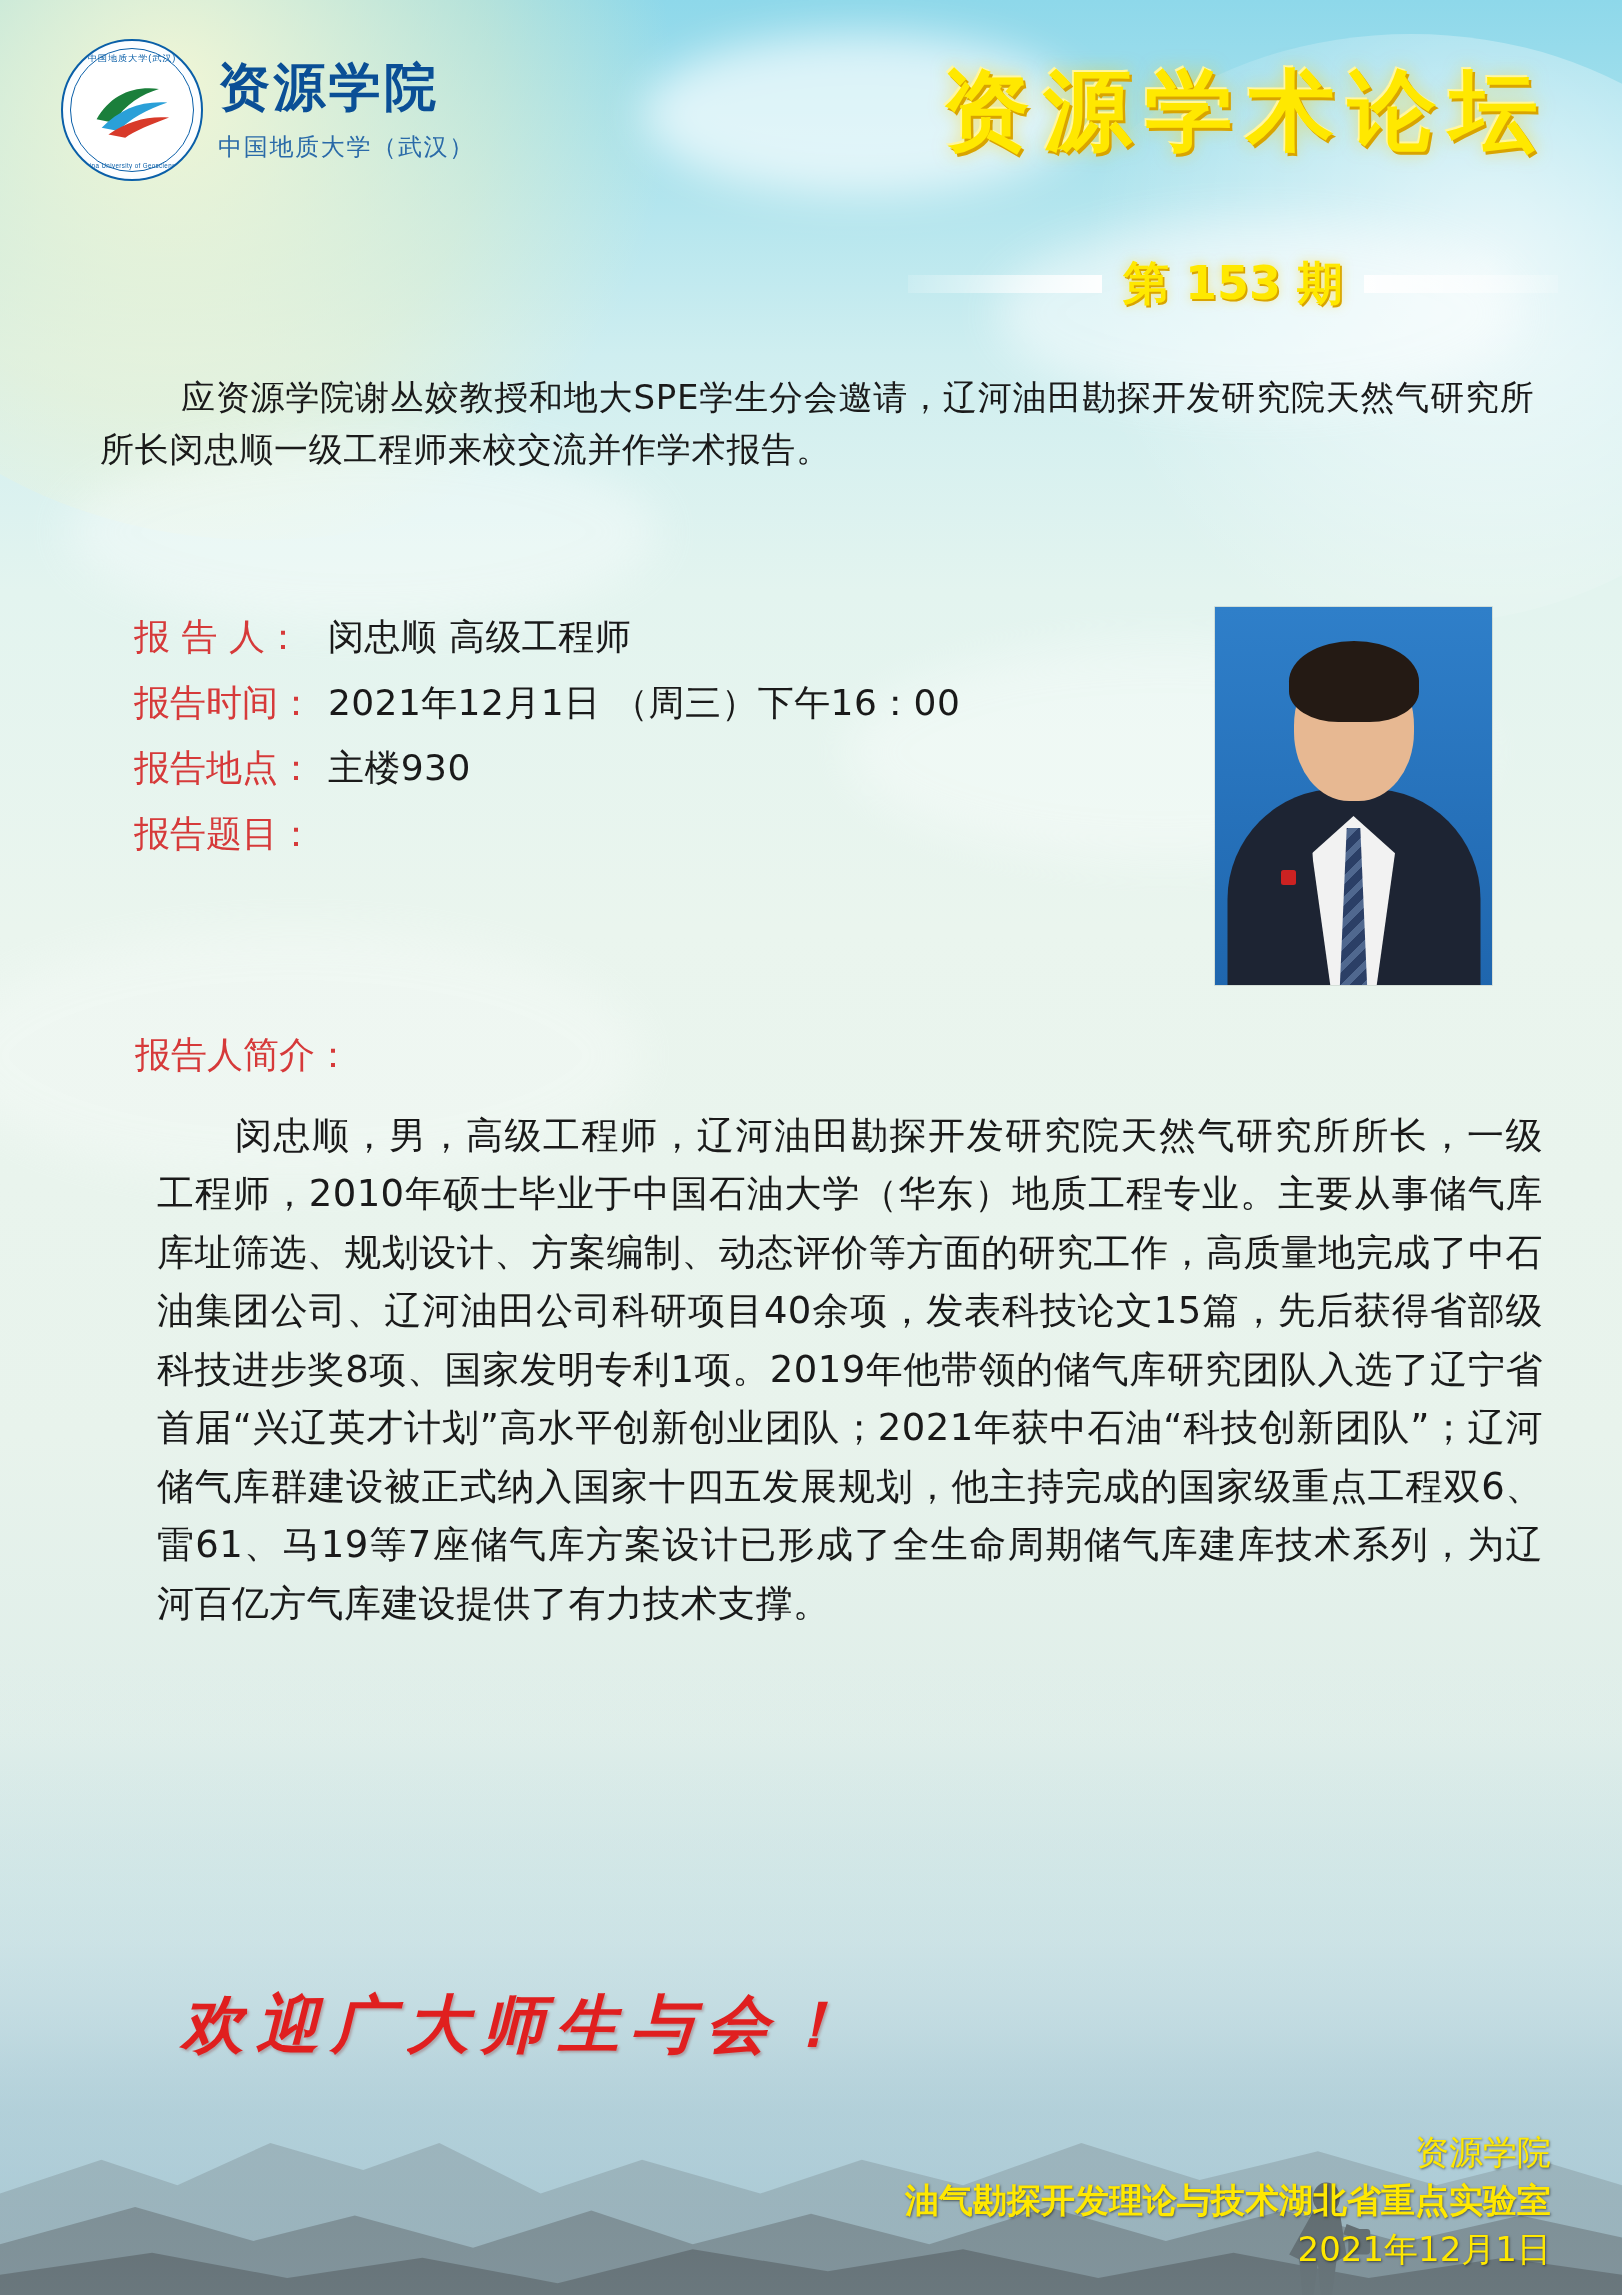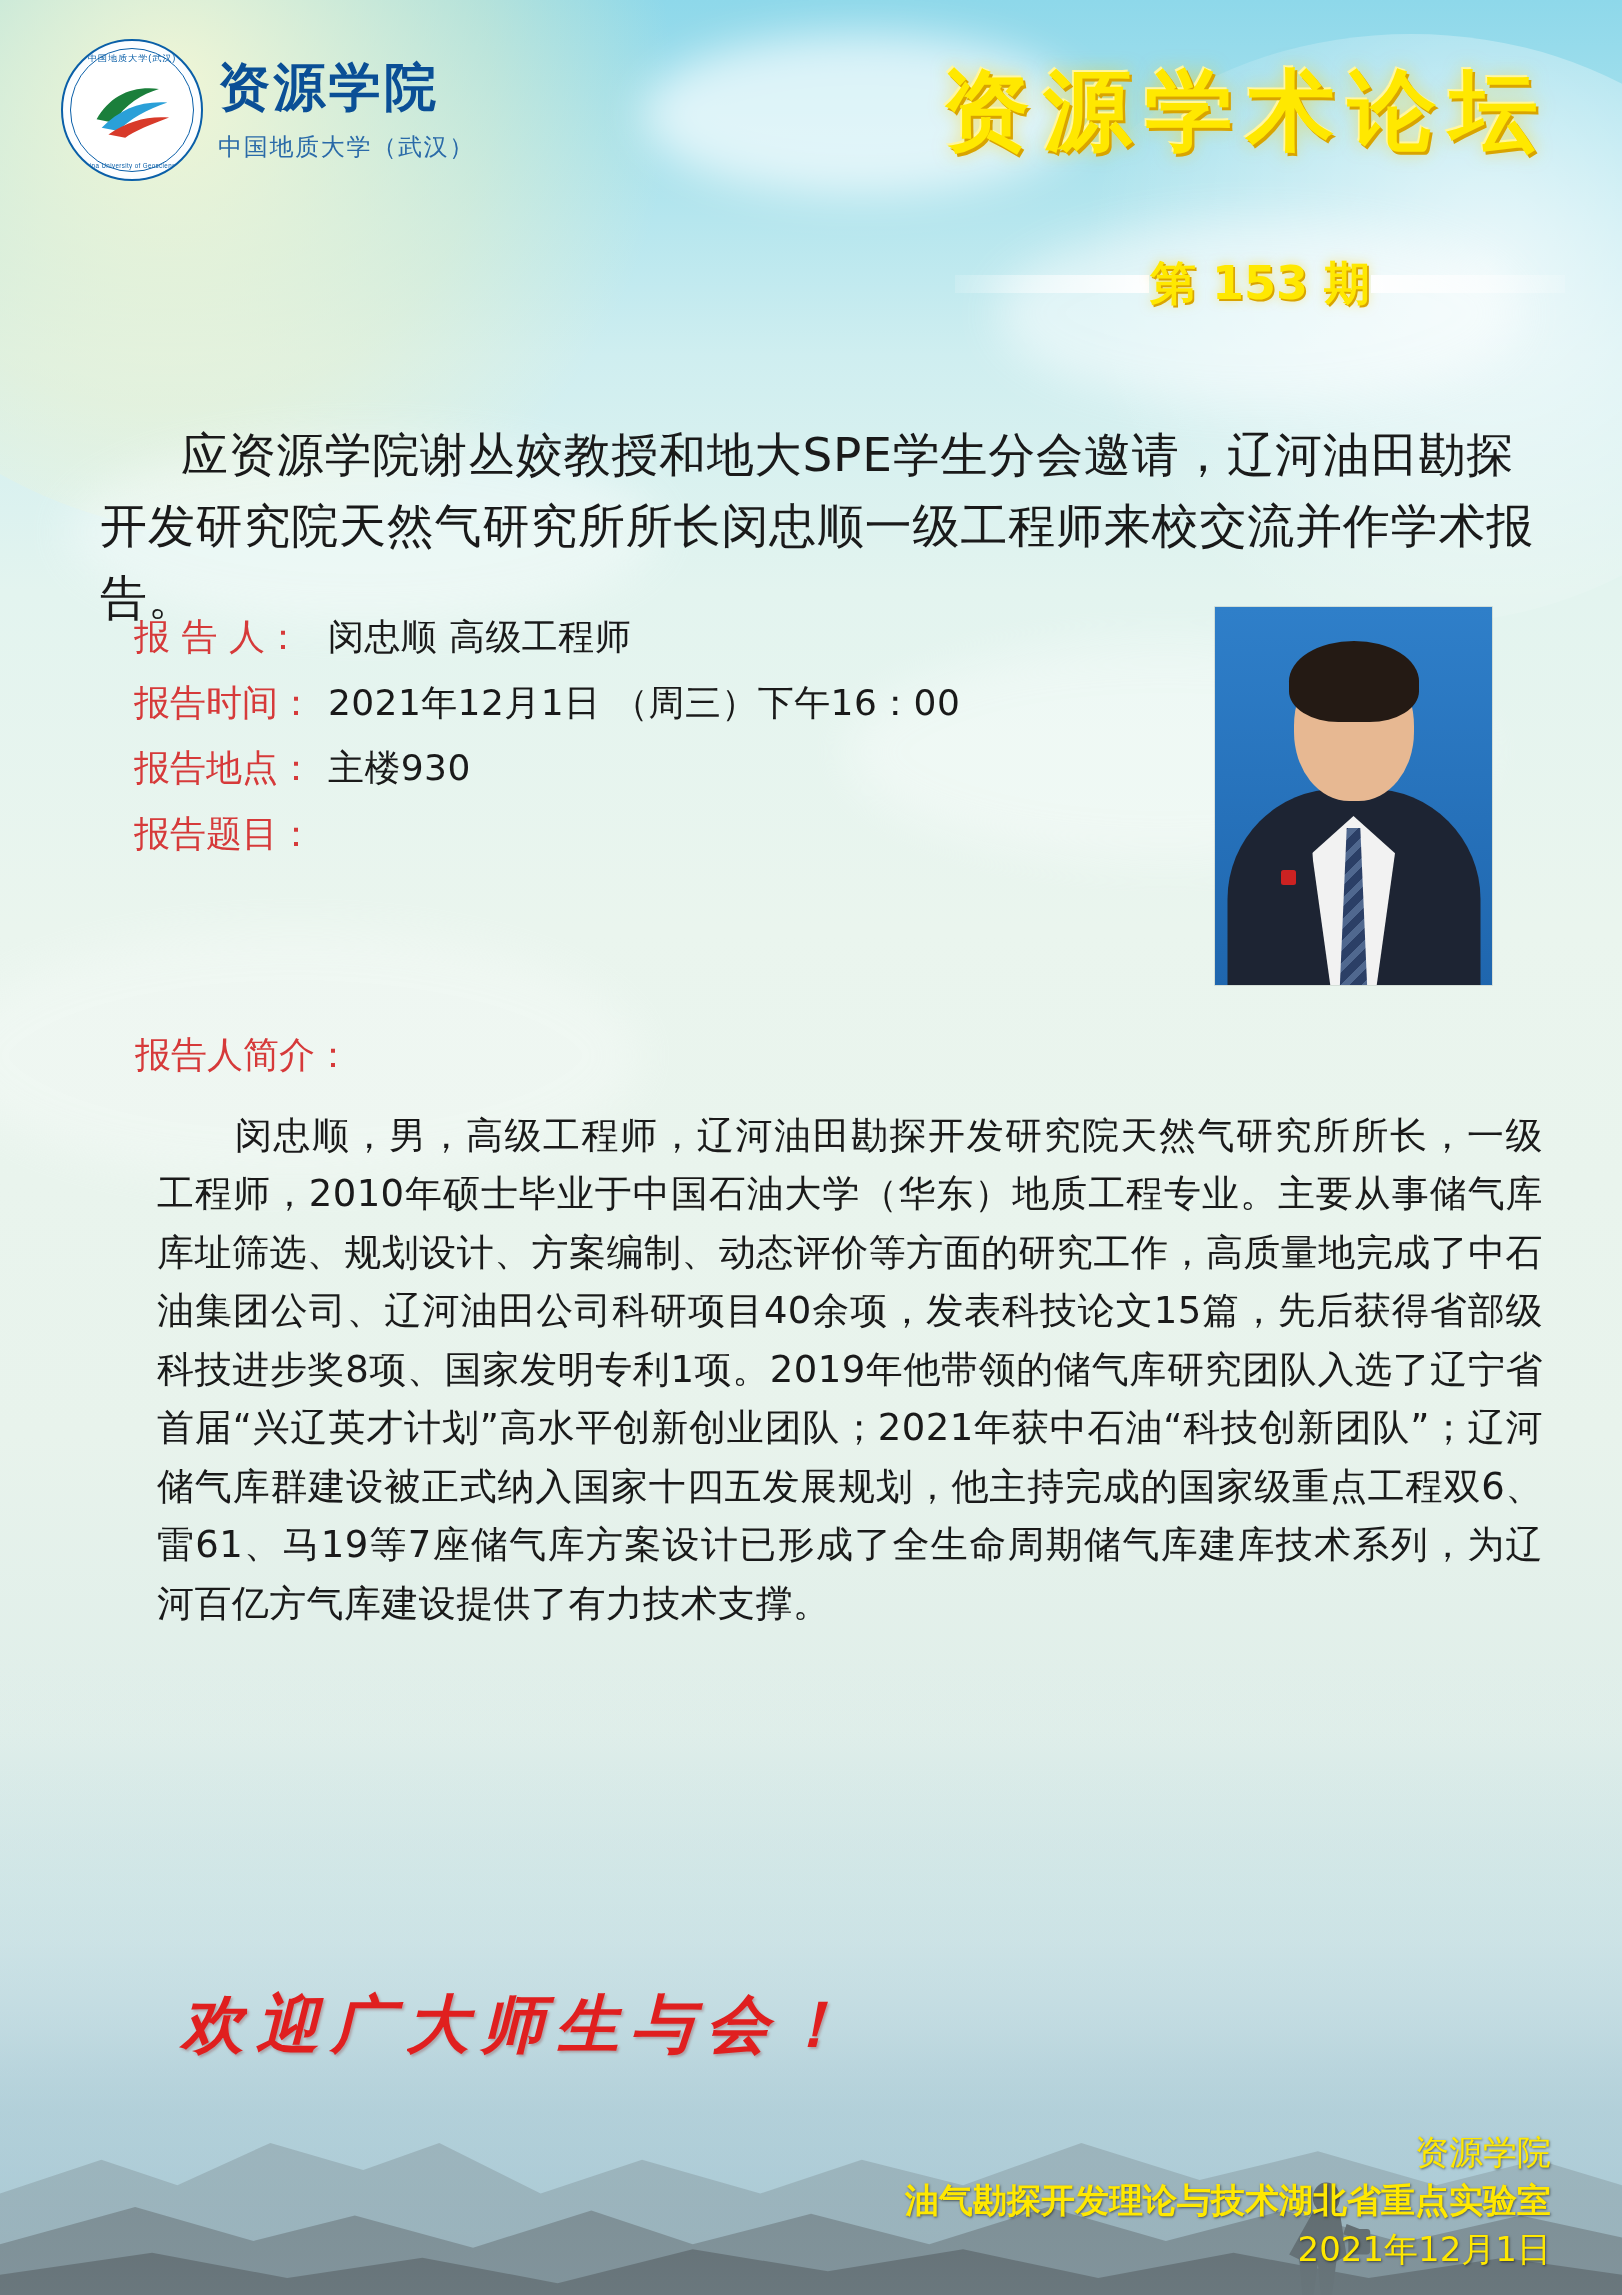--- a/index.html
+++ b/index.html
@@ -149,25 +149,25 @@
     color: #ffe800;
     letter-spacing: 13.5px;
     text-shadow:
       2.5px 2.5px 0 #d9a400,
       -1.7px -1.7px 0 #fff6a0,
       0 0 18.6px rgba(255,210,0,0.55);
     white-space: nowrap;
   }
   .issue-bar {
     position: absolute;
-    right: 57px;
+    right: 64px;
     top: 253px;
     display: flex;
     align-items: center;
-    gap: 1px;
+    gap: 21px;
   }
   .issue-bar .bar {
     width: 194px;
     height: 18.6px;
     background: linear-gradient(to right, rgba(255,255,255,0.15), rgba(255,255,255,0.95));
   }
   .issue-bar .bar.right {
     background: linear-gradient(to left, rgba(255,255,255,0.15), rgba(255,255,255,0.95));
   }
   .issue-bar .issue-text {
@@ -179,26 +179,25 @@
     white-space: nowrap;
   }
 
   
   .intro {
     position: absolute;
     left: 100px;
     top: 372px;
     width: 1436px;
     font-family: "DejaVu Sans", "Liberation Sans", sans-serif;
-    font-size: 47px;
+    font-size: 34px;
     line-height: 1.52;
     color: #1a1a1a;
     text-indent: 81px;
     letter-spacing: 0.8px;
-    margin-top: 47px;
   }
 
   
   .info {
     position: absolute;
     left: 134px;
     top: 613px;
     width: 1056px;
   }
   .info-row {

